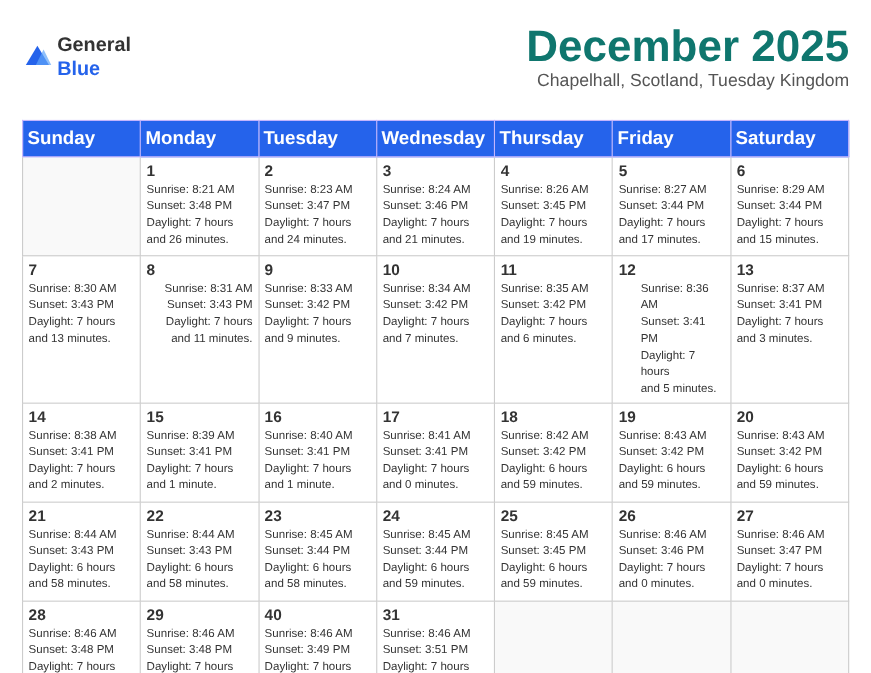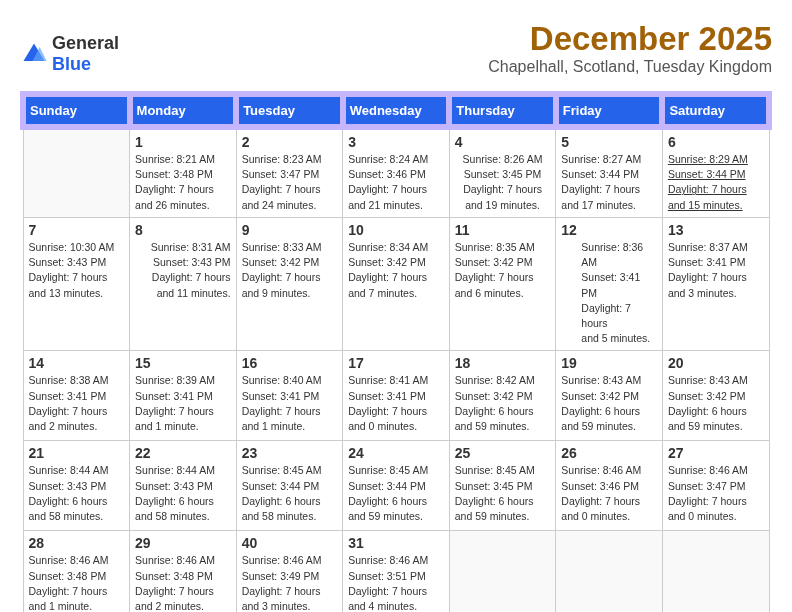--- a/index.html
+++ b/index.html
@@ -6,57 +6,57 @@
     body {
       font-family: Arial, sans-serif;
       background: #fff;
       width: 792px;
       min-height: 612px;
       padding: 20px;
     }
     .header {
       display: flex;
       justify-content: space-between;
-      align-items: flex-end;
-      margin-bottom: 15px;
+      align-items: center;
+      margin-bottom: 26px;
     }
     .logo {
       display: flex;
       align-items: center;
       gap: 4px;
     }
     .logo-icon {
       width: 28px;
       height: 28px;
     }
     .title-block {
       text-align: right;
     }
     .month-title {
-      font-size: 33px;
+      font-size: 40px;
       font-weight: bold;
-      color: #a16207;
+      color: #0f766e;
     }
     .location-title {
       font-size: 16px;
       color: #555;
     }
     table {
       width: 100%;
       border-collapse: collapse;
       font-size: 11px;
     }
     thead tr th {
       background-color: #2563eb;
       color: #fff;
       padding: 6px 4px;
       text-align: left;
-      font-size: 13px;
+      font-size: 17px;
       font-weight: bold;
-      border: 6px solid #c4b5fd;
+      border: 1px solid #c4b5fd;
     }
     tbody tr td {
       border: 1px solid #ccc;
       vertical-align: top;
       padding: 4px 5px;
       width: calc(100%/7);
       min-height: 80px;
       height: 90px;
     }
     tbody tr td.empty {
@@ -126,44 +126,44 @@
         </td>
         <td>
           <span class="day-number">3</span>
           <div class="day-info" style="white-space: pre-line;">Sunrise: 8:24 AM
 Sunset: 3:46 PM
 Daylight: 7 hours
 and 21 minutes.</div>
         </td>
         <td>
           <span class="day-number">4</span>
-          <div class="day-info" style="white-space: pre-line; text-align: center;">Sunrise: 8:26 AM
+          <div class="day-info" style="white-space: pre-line;">Sunrise: 8:26 AM
 Sunset: 3:45 PM
 Daylight: 7 hours
 and 19 minutes.</div>
         </td>
         <td>
           <span class="day-number">5</span>
           <div class="day-info" style="white-space: pre-line;">Sunrise: 8:27 AM
 Sunset: 3:44 PM
 Daylight: 7 hours
 and 17 minutes.</div>
         </td>
         <td>
           <span class="day-number">6</span>
-          <div class="day-info" style="white-space: pre-line; text-decoration: underline;">Sunrise: 8:29 AM
+          <div class="day-info" style="white-space: pre-line;">Sunrise: 8:29 AM
 Sunset: 3:44 PM
 Daylight: 7 hours
 and 15 minutes.</div>
         </td>
       </tr>
       <tr>
         <td>
           <span class="day-number">7</span>
-          <div class="day-info" style="white-space: pre-line;">Sunrise: 10:30 AM
+          <div class="day-info" style="white-space: pre-line;">Sunrise: 8:30 AM
 Sunset: 3:43 PM
 Daylight: 7 hours
 and 13 minutes.</div>
         </td>
         <td>
           <span class="day-number">8</span>
           <div class="day-info" style="white-space: pre-line; text-align: right;">Sunrise: 8:31 AM
 Sunset: 3:43 PM
 Daylight: 7 hours
 and 11 minutes.</div>

